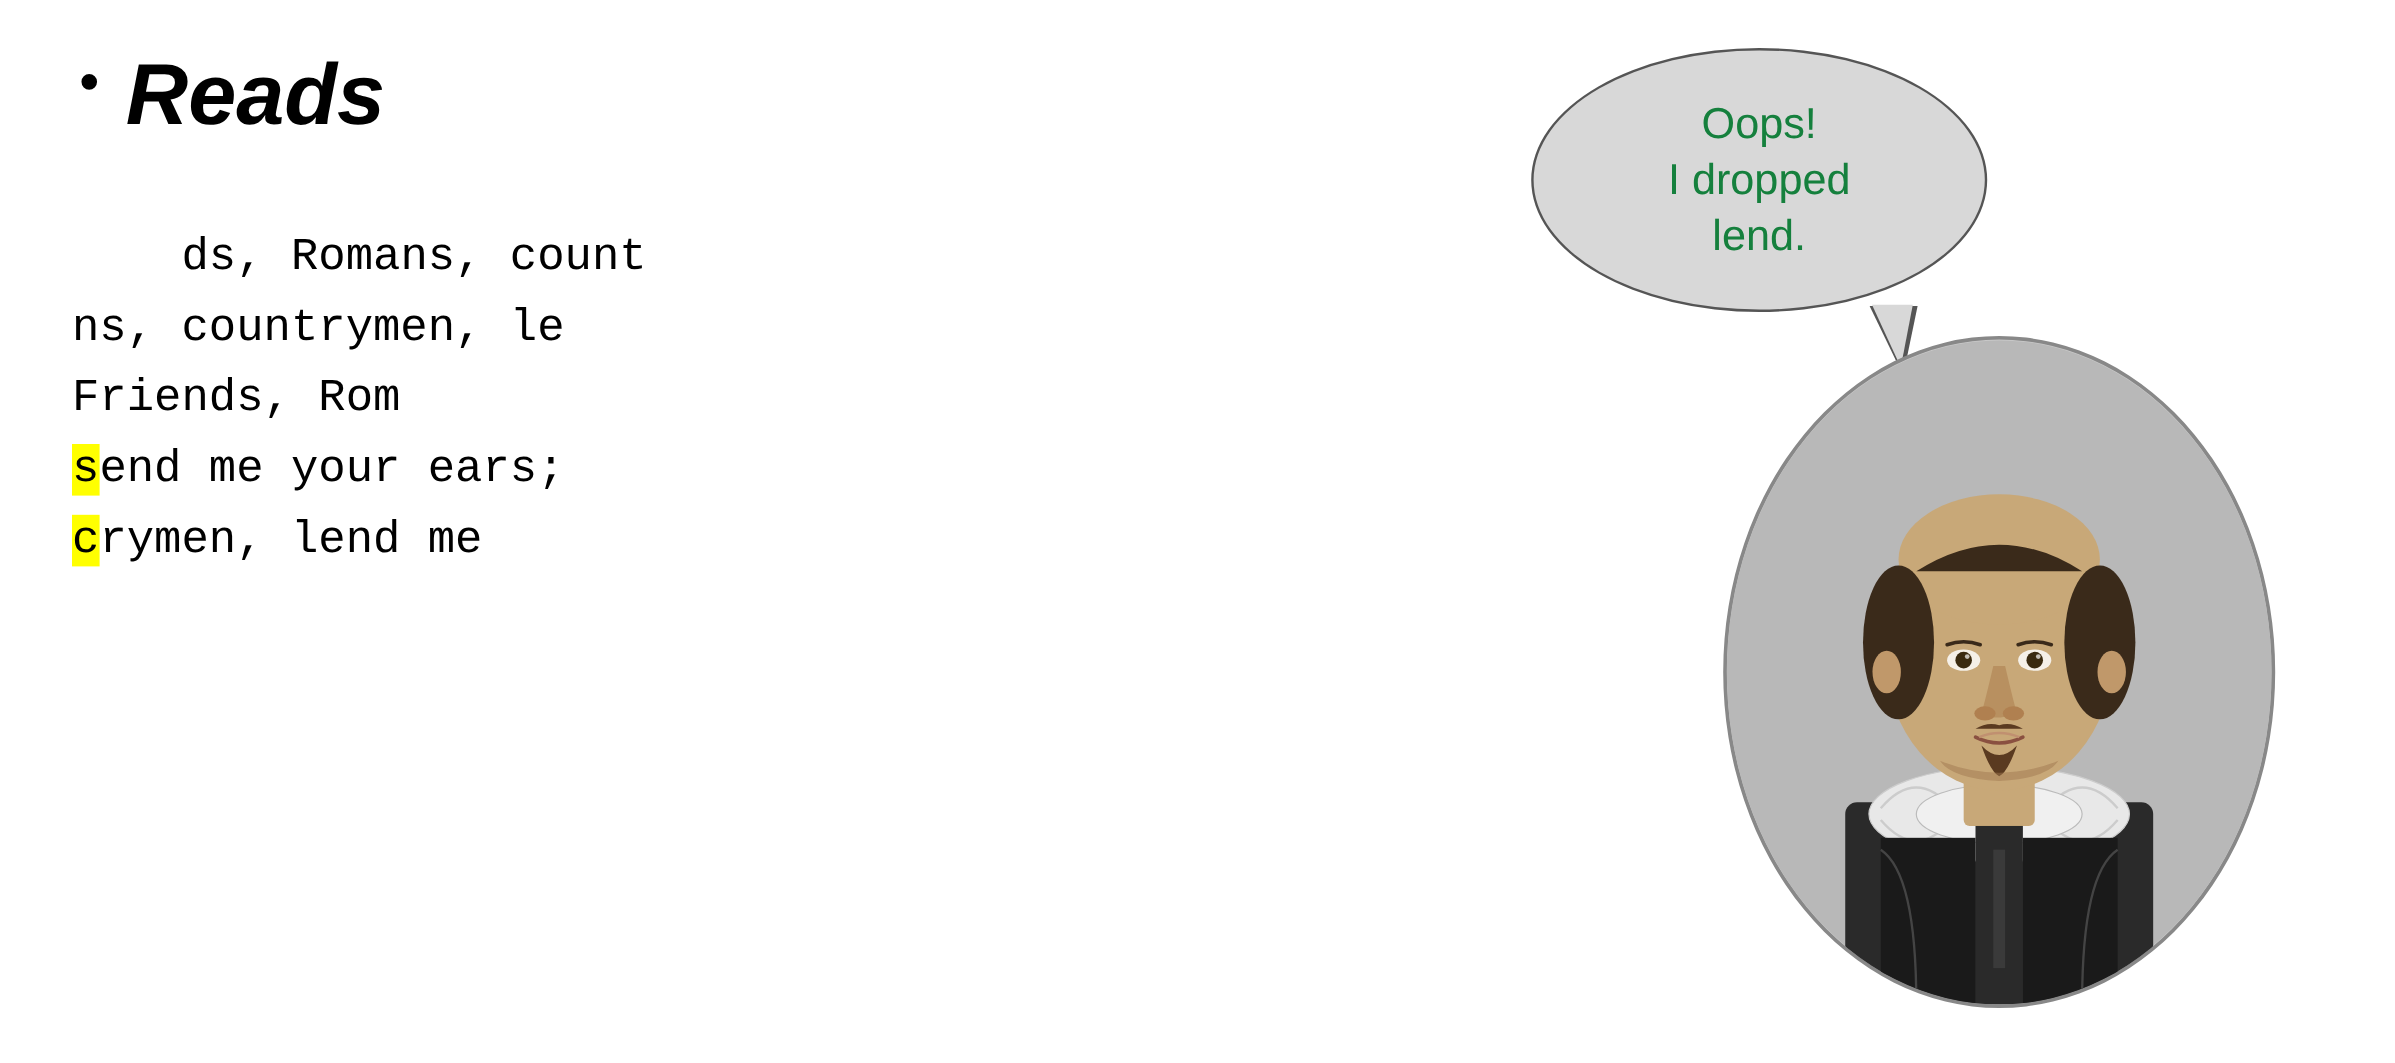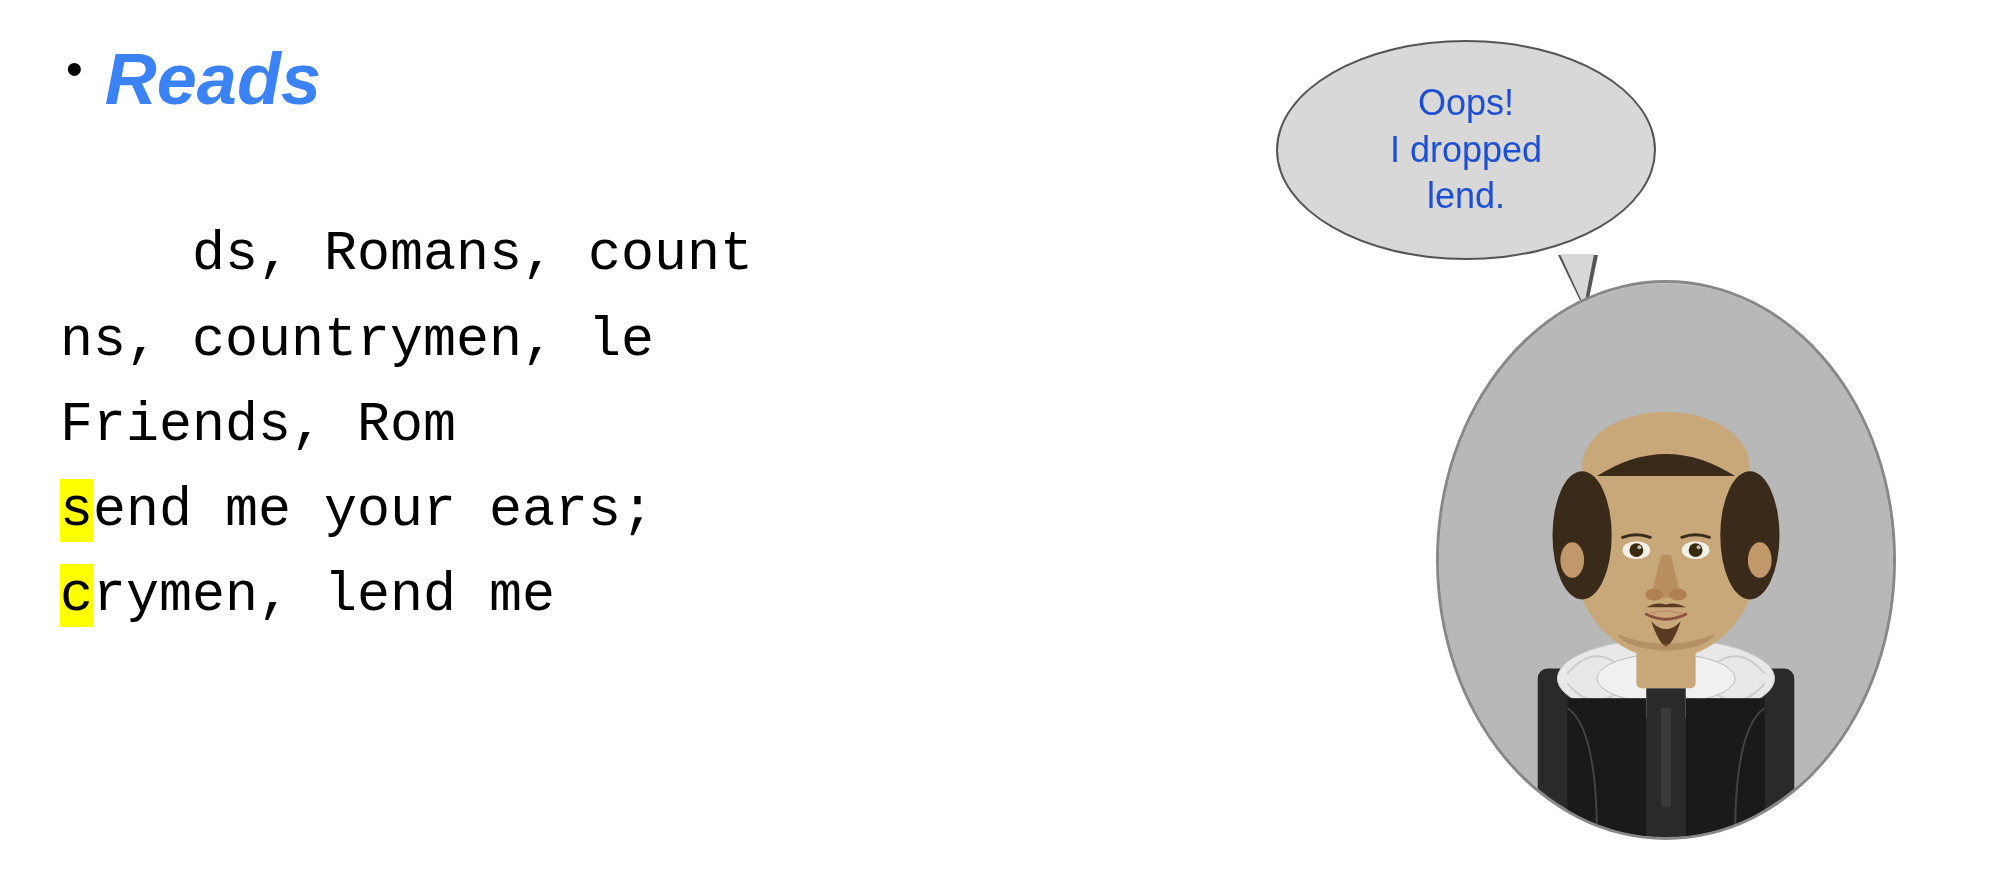--- a/index.html
+++ b/index.html
@@ -31,28 +31,28 @@
       line-height: 1.2;
       color: #000;
       margin-top: 4px;
     }
 
     .reads-label {
       font-size: 72px;
       font-weight: 900;
       font-style: italic;
       font-family: Arial, sans-serif;
-      color: #3b82f6;
+      color: #000000;
       line-height: 1.1;
     }
 
     .text-block {
       margin-top: 8px;
       font-family: 'Courier New', Courier, monospace;
-      font-size: 55px;
+      font-size: 38px;
       line-height: 1.55;
       color: #000;
       white-space: pre;
     }
 
     .highlight-yellow {
       background-color: #ffff00;
       display: inline;
     }
 
@@ -102,21 +102,21 @@
       height: 0;
       border-left: 28px solid transparent;
       border-right: 12px solid transparent;
       border-top: 58px solid #555;
       z-index: -1;
     }
 
     .speech-text {
       font-family: Arial, sans-serif;
       font-size: 36px;
-      color: #1d4ed8;
+      color: #15803d;
       line-height: 1.3;
       padding: 10px 20px;
     }
 
     
     .shakespeare-portrait {
       position: absolute;
       bottom: 0px;
       right: 0px;
       width: 480px;

